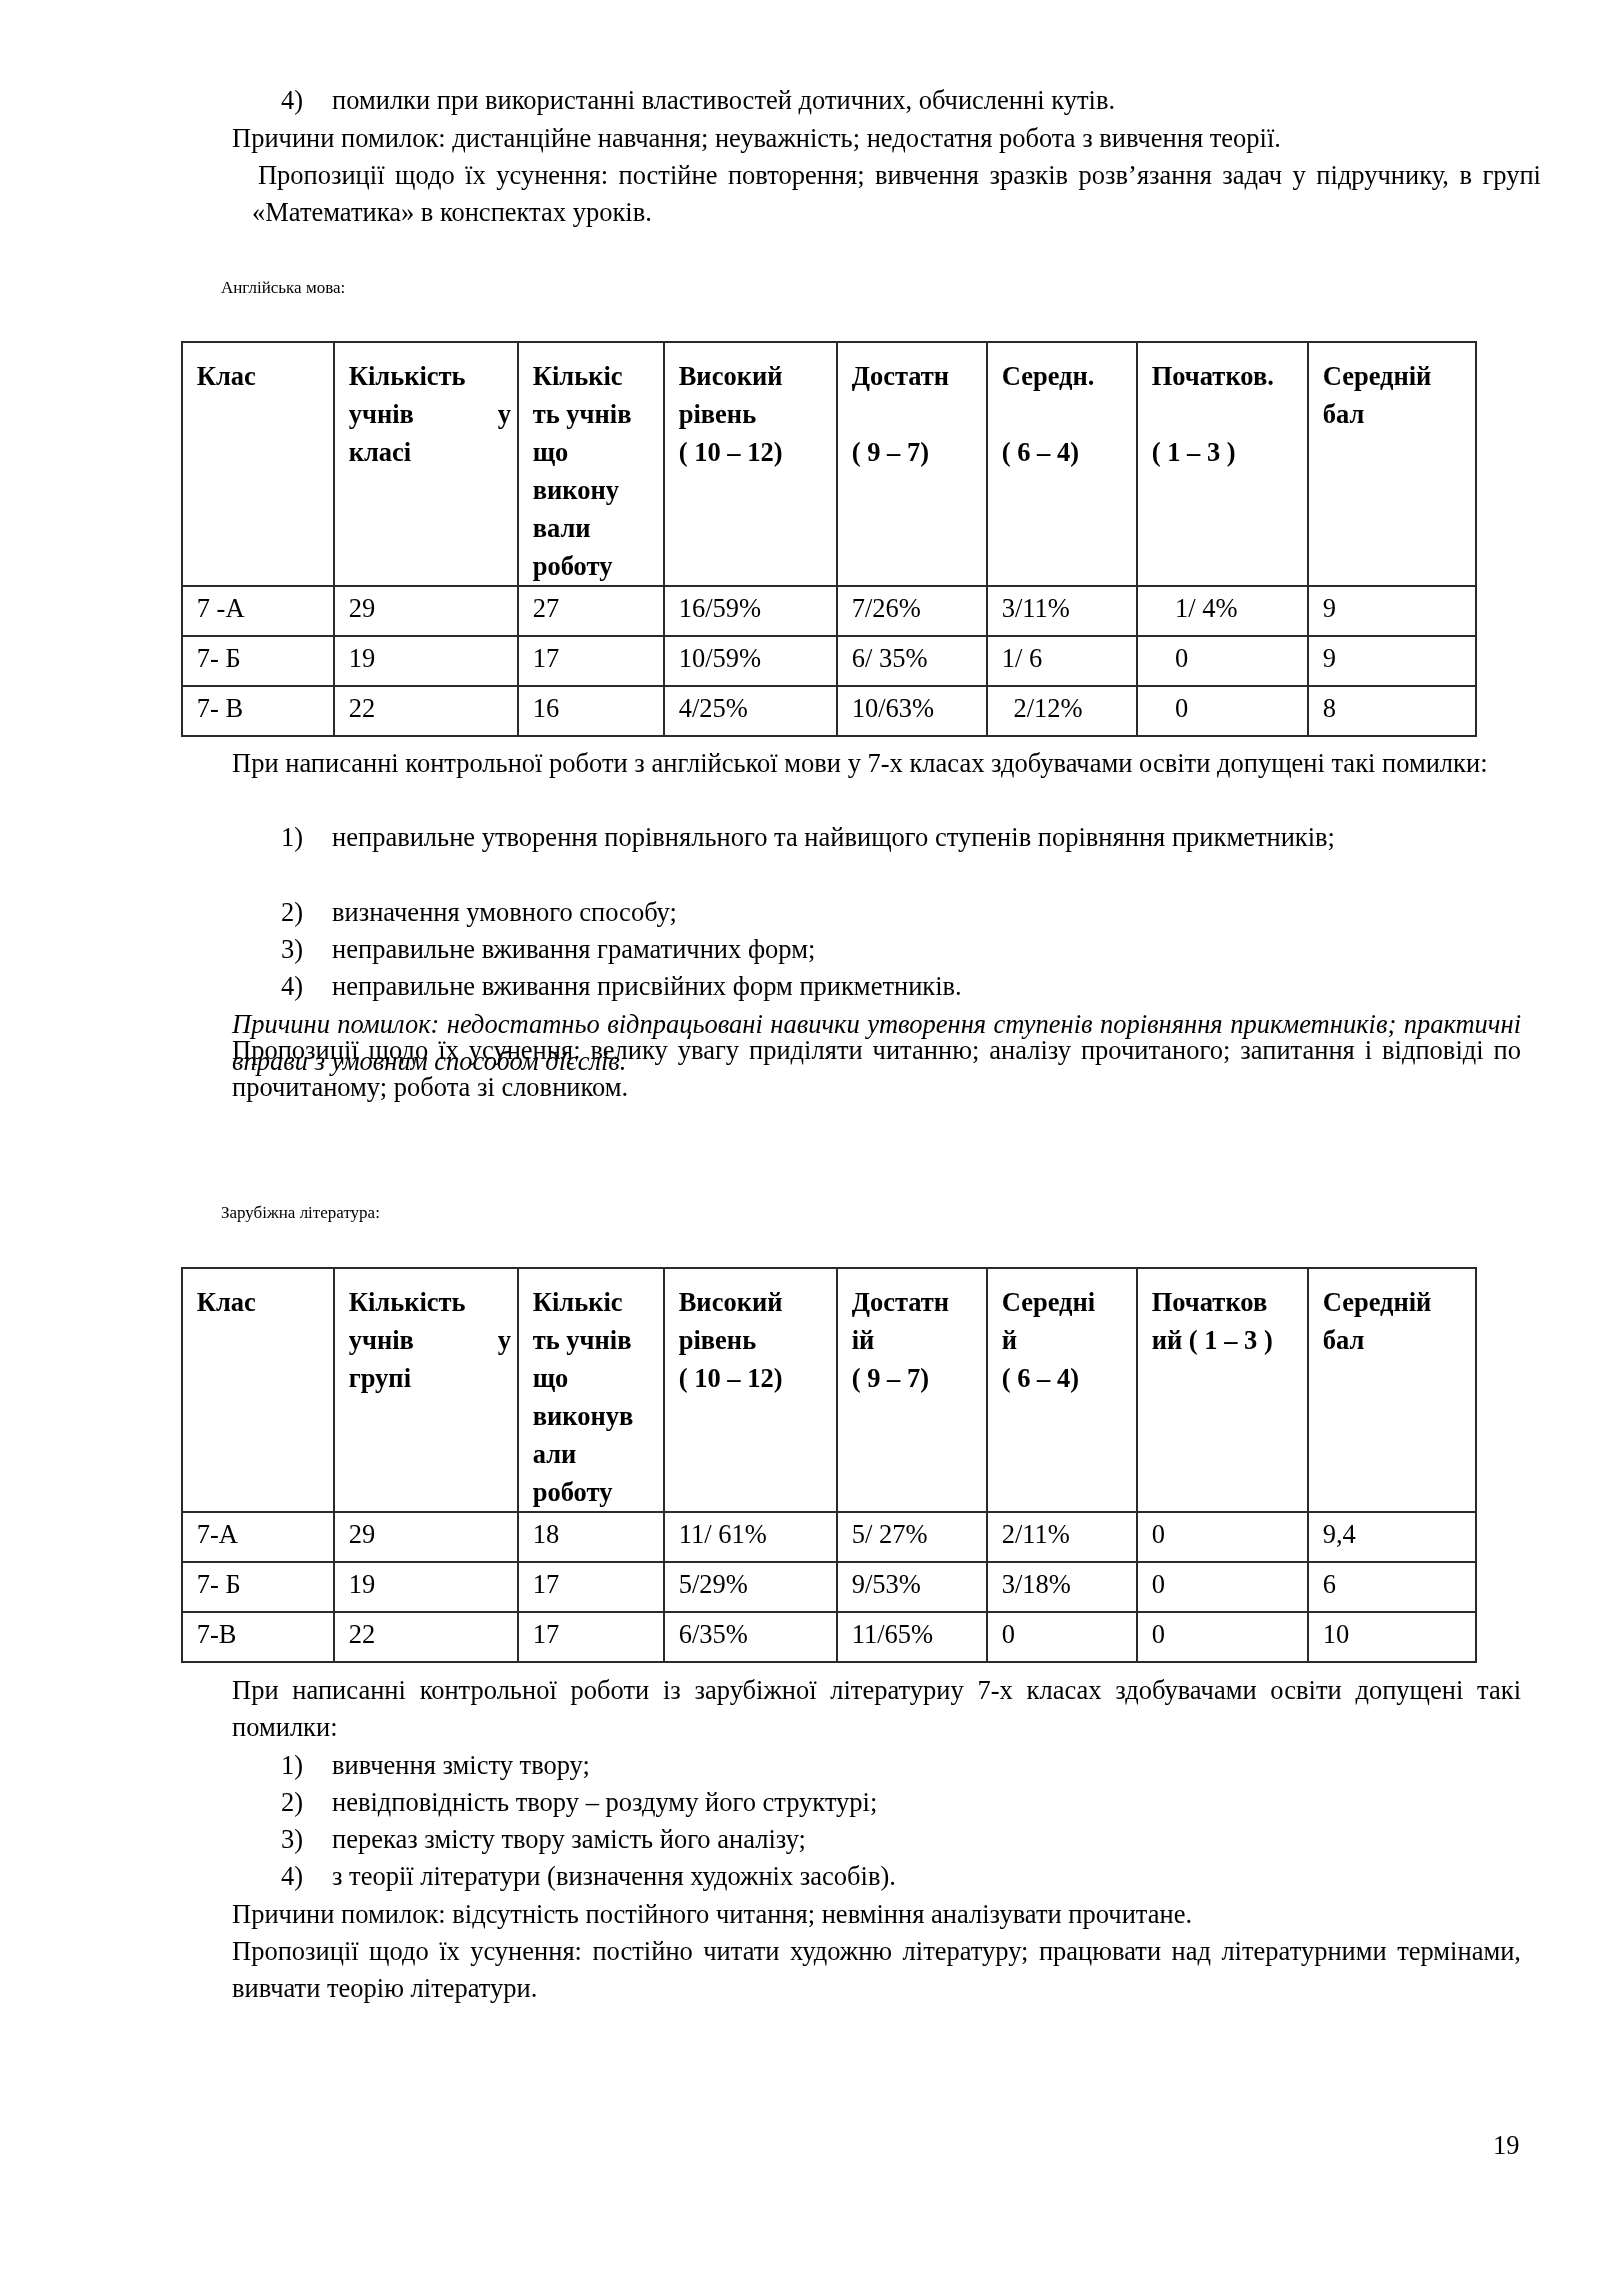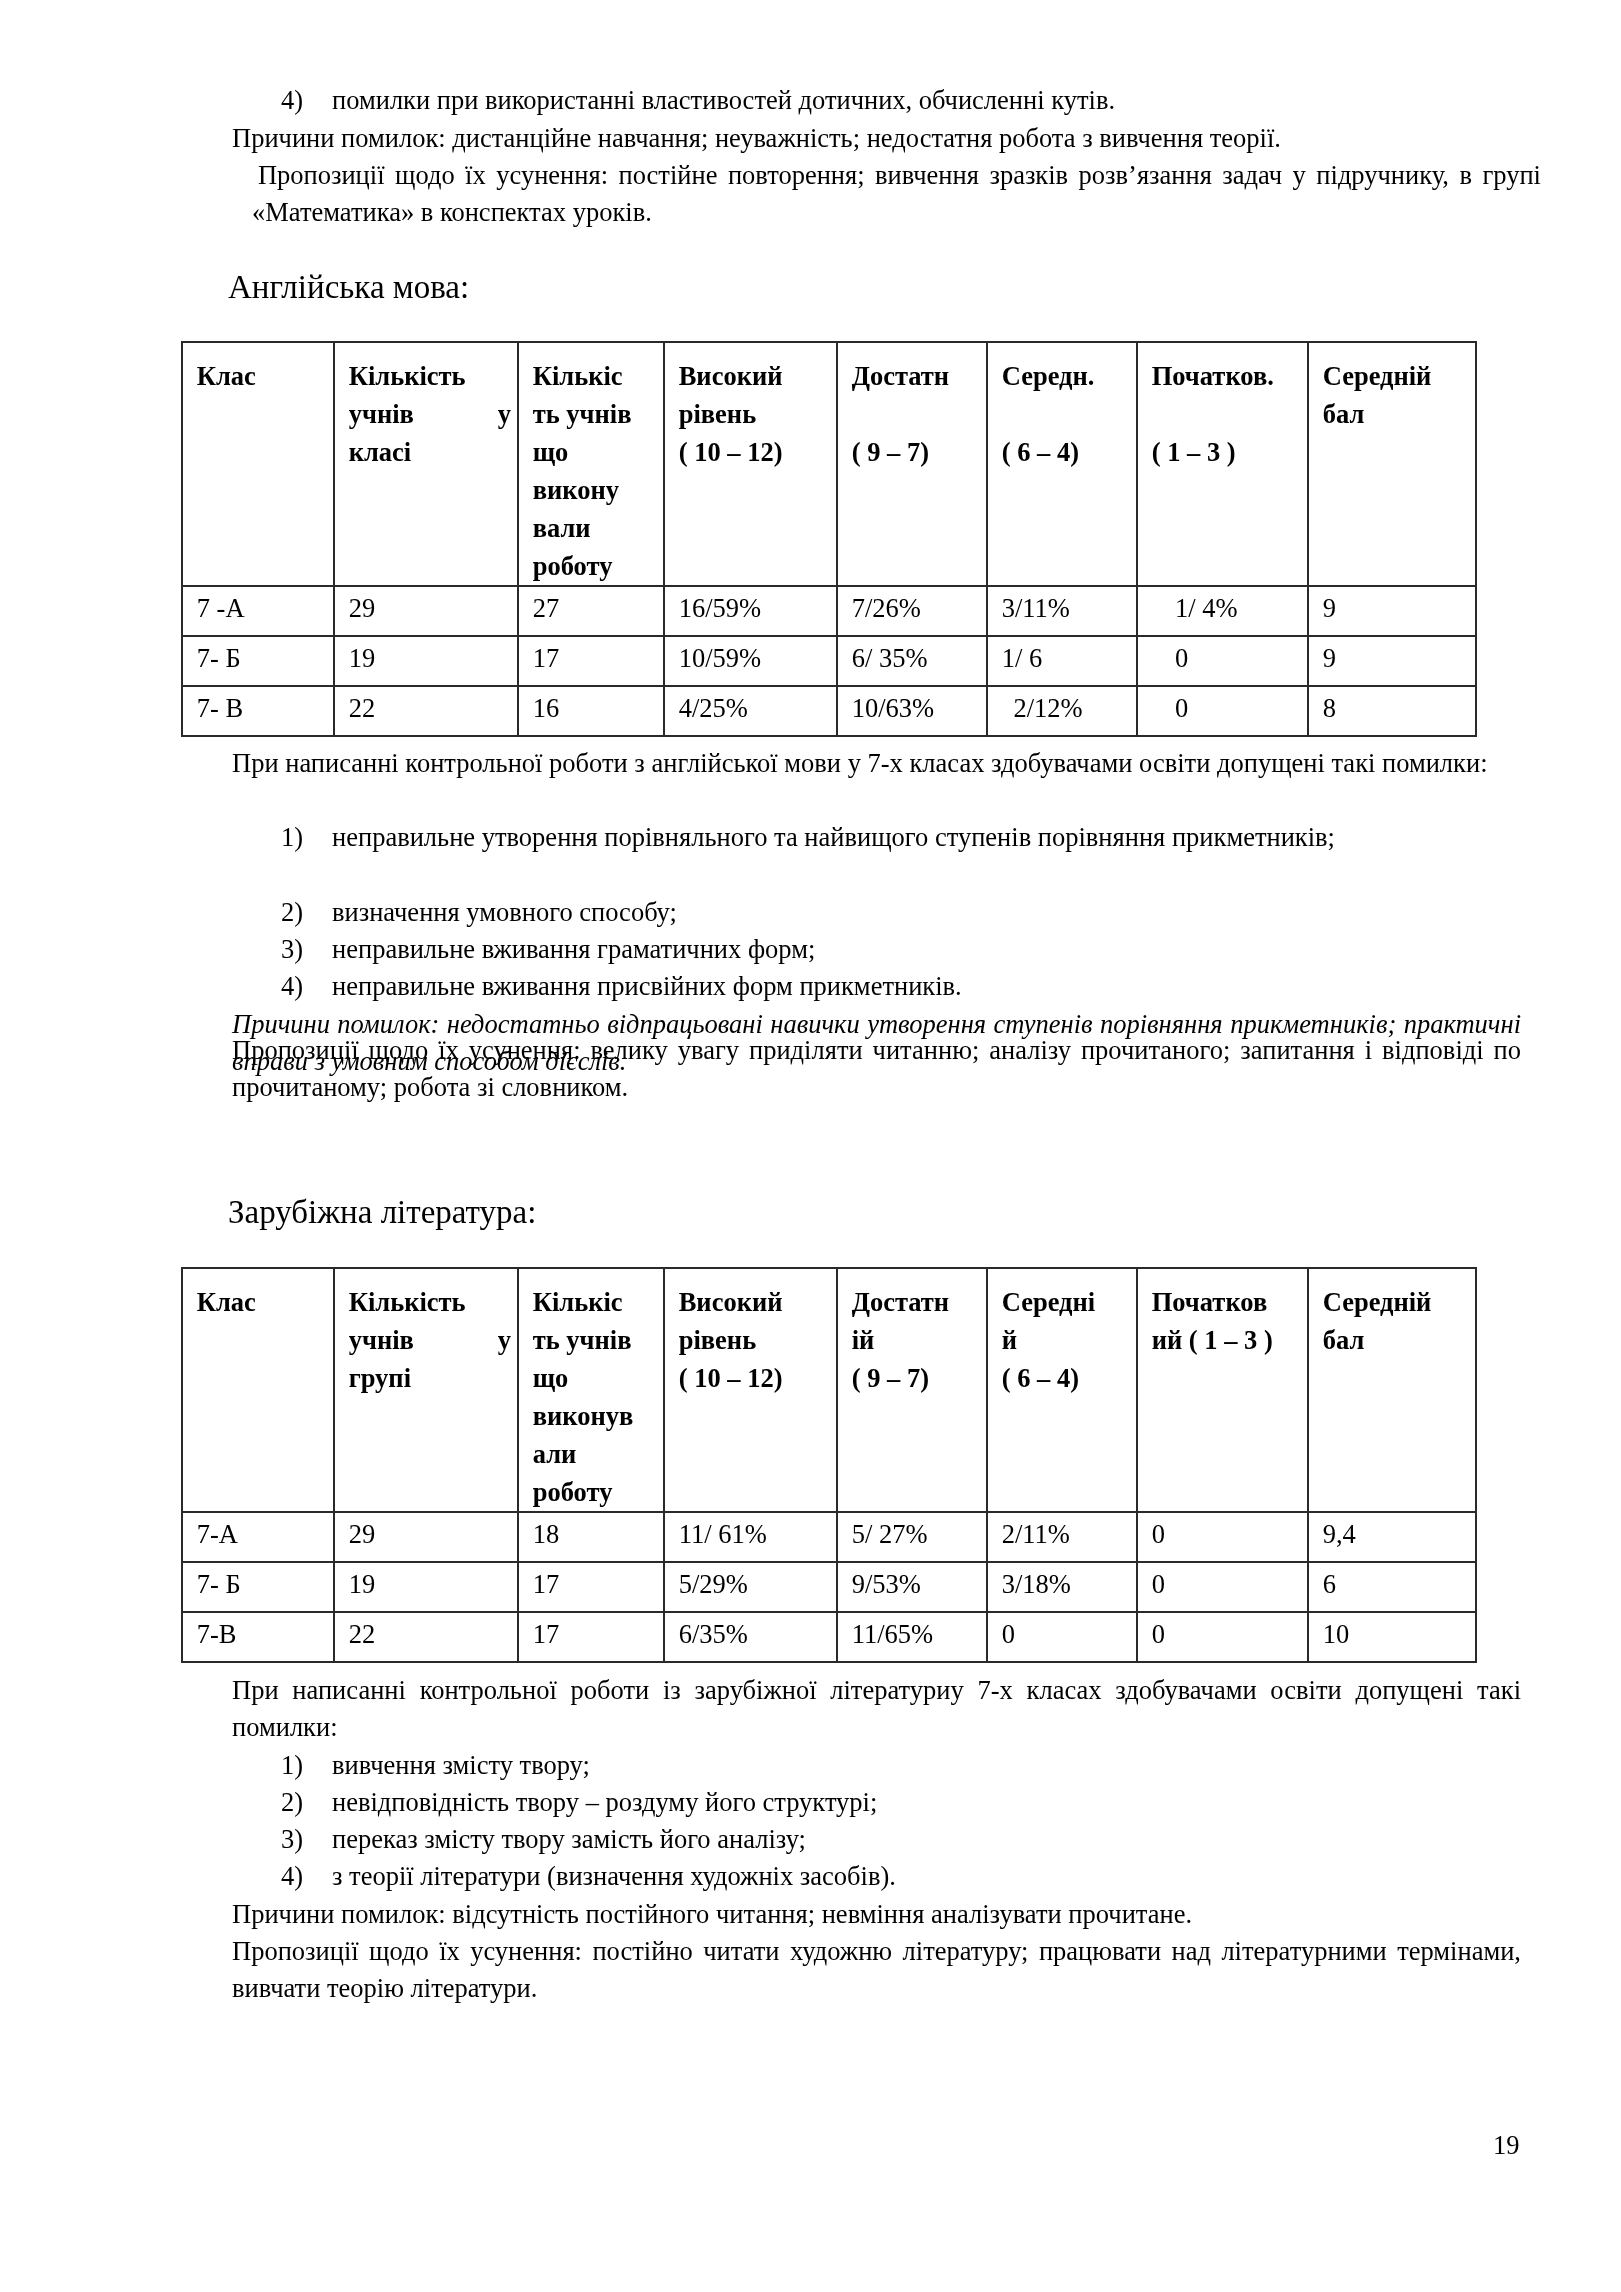--- a/index.html
+++ b/index.html
@@ -4,21 +4,21 @@
 <style>
   html, body { margin: 0; padding: 0; background: #ffffff; }
   body { width: 1621px; height: 2293px; position: relative; overflow: hidden;
          font-family: "Liberation Serif", "DejaVu Serif", serif; color: #000; }
   .page { position: absolute; left: 0; top: 0; width: 1621px; height: 2293px; background: #fff; }
   .p { position: absolute; left: 232px; width: 1289px; font-size: 26.5px; line-height: 37px; margin: 0; text-align: justify; }
   .p.indent1 { text-indent: 5.9px; }
   .li { position: absolute; left: 281px; width: 1240px; font-size: 26.5px; line-height: 37px; margin: 0; text-align: justify; }
   .li .num { position: absolute; left: 0; top: 0; }
   .li .txt { display: block; margin-left: 51px; }
-  .heading { position: absolute; left: 228px; font-size: 33px; line-height: 37px; margin: 0; }
+  .heading { position: absolute; left: 221px; font-size: 17px; line-height: 37px; margin: 0; }
   table.grid { position: absolute; left: 181px; border-collapse: collapse; table-layout: fixed; font-size: 26.5px; }
   table.grid td { border: 2px solid #2a2a2a; vertical-align: top; padding: 0 5.9px 0 13.7px; line-height: 38px; box-sizing: border-box; overflow: hidden; white-space: normal; }
   table.grid tr.hdr td { height: 226px; padding-top: 14px; font-weight: bold; }
   table.grid tr.row td { height: 50px; padding-top: 2.9px; line-height: 37px; }
   .hl { display: block; white-space: nowrap; }
   .spread { display: flex; justify-content: space-between; white-space: nowrap; }
   td.c-num { padding-left: 37px; }
   td.c-num3 { padding-left: 43px; }
   .pagenum { position: absolute; left: 1493px; top: 2127px; font-size: 26.5px; line-height: 37px; }
 </style>

